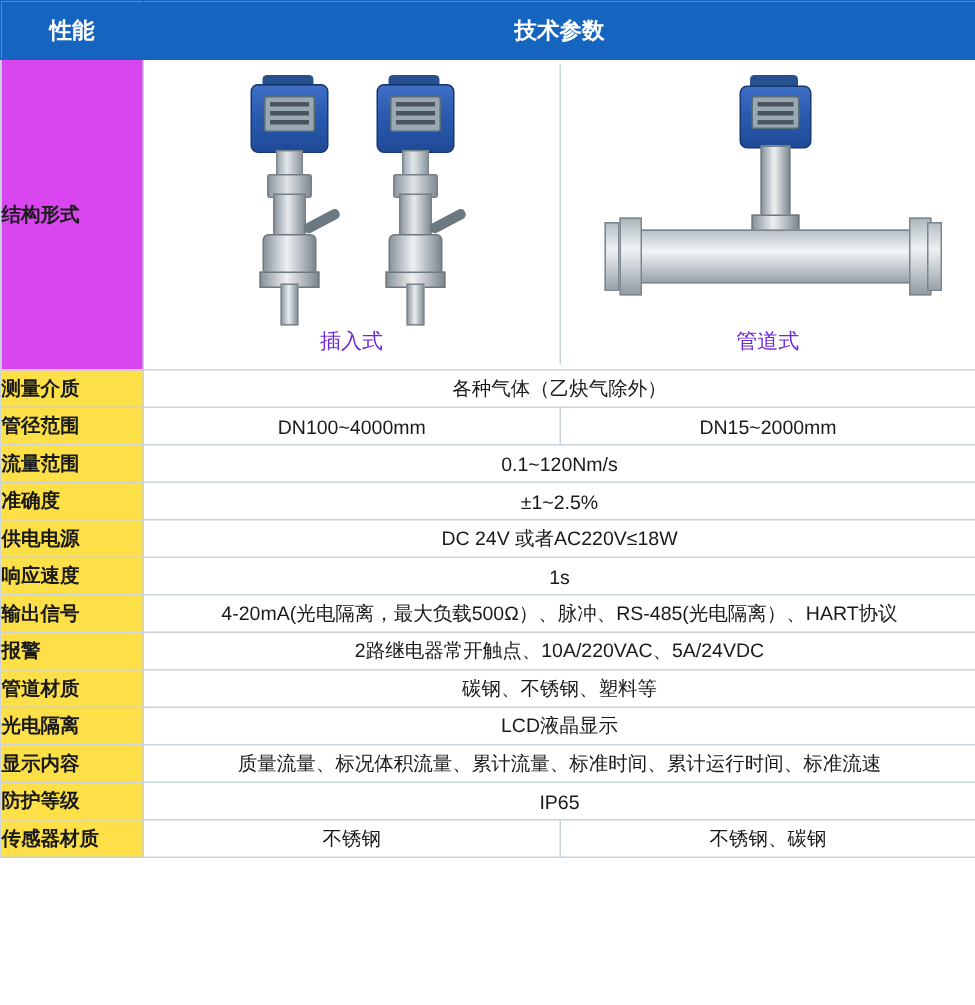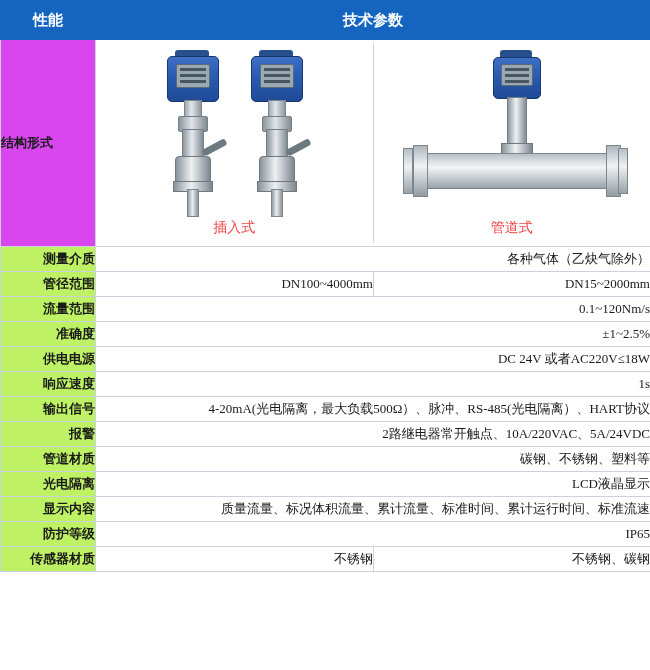--- a/index.html
+++ b/index.html
@@ -31,38 +31,37 @@
     color: #ffffff;
     font-size: 15px;
     font-weight: bold;
     text-align: center;
     height: 32px;
     border: 1px solid #1565c0;
   }
   
   .lbl {
     width: 95px;
-    background: #bef264;
+    background: #fde047;
     color: #0f4c9c;
     font-size: 13px;
     font-weight: bold;
-    text-align: right;
+    text-align: left;
     padding-left: 6px;
   }
   .lbl-struct {
     background: #d946ef;
     color: #ffffff;
     font-weight: bold;
     font-size: 13px;
     text-align: left;
     padding-left: 6px;
   }
   .val {
-    text-align: right;
-    font-family: Liberation Serif, serif;
+    text-align: center;
   }
   .row-h {
     height: 25px;
   }
   
   .struct-cell {
     height: 200px;
     padding: 0;
   }
   .struct-wrap {
@@ -76,21 +75,21 @@
     flex-direction: column;
     align-items: center;
     justify-content: flex-end;
     padding-bottom: 6px;
   }
   .struct-half.left {
     border-right: 1px solid #c9d2dd;
   }
   .struct-caption {
     font-size: 14px;
-    color: #ef4444;
+    color: #6d28d9;
     margin-top: 4px;
   }
   .fig {
     display: flex;
     align-items: flex-end;
     justify-content: center;
     height: 168px;
   }
   
   .probe {

